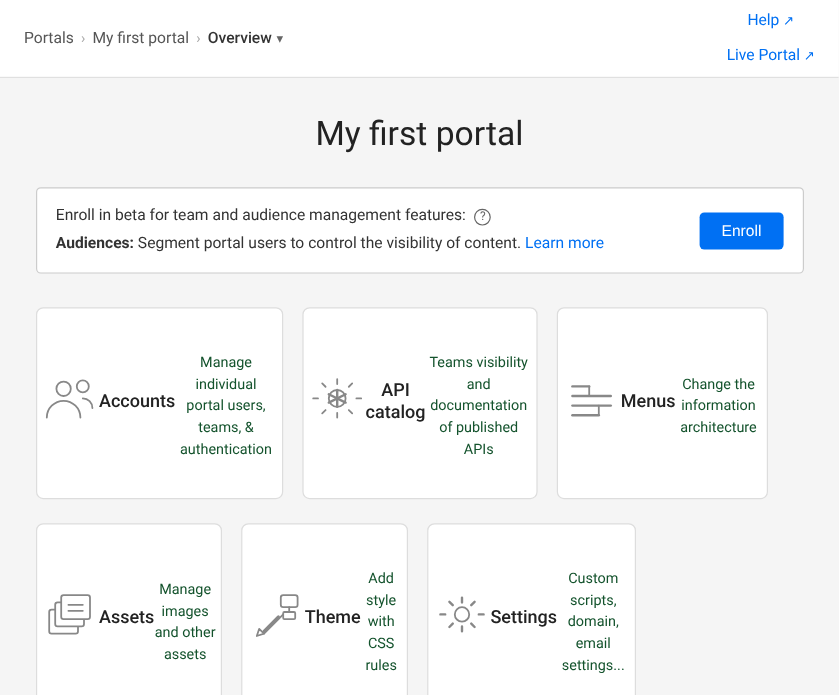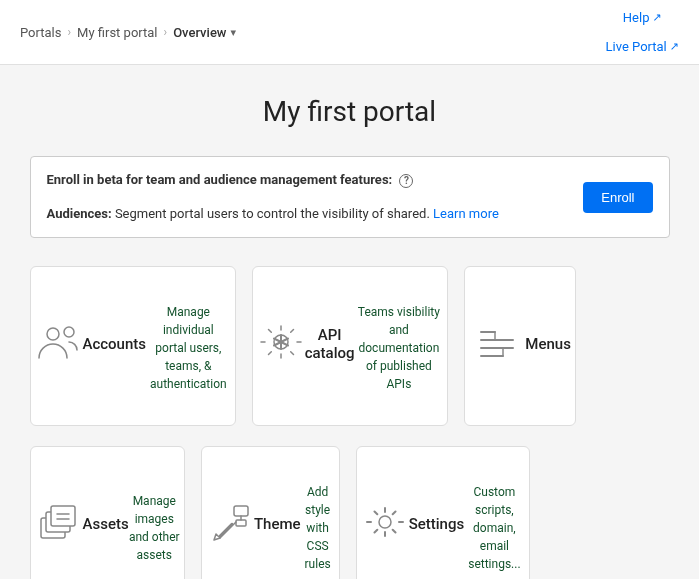--- a/index.html
+++ b/index.html
@@ -75,21 +75,21 @@
       border-radius: 4px;
       padding: 12px 16px;
       background: #fff;
       display: flex;
       align-items: flex-start;
       justify-content: space-between;
       margin-bottom: 28px;
       gap: 10px;
     }
     .beta-banner-content { flex: 1; font-size: 13px; line-height: 1.7; }
-    .beta-banner-title { font-weight: 700; margin-bottom: 12px; }
+    .beta-banner-title { font-weight: 400; margin-bottom: 2px; }
     .beta-banner-title .help-icon {
       display: inline-flex;
       width: 14px;
       height: 14px;
       border-radius: 50%;
       border: 1px solid #666;
       font-size: 10px;
       align-items: center;
       justify-content: center;
       cursor: pointer;
@@ -194,21 +194,21 @@
   <h1 class="page-title">My first portal</h1>
 
   <div class="beta-banner">
     <div class="beta-banner-content">
       <div class="beta-banner-title">
         <span>Enroll in beta for team and audience management features:</span>
         <span class="help-icon">?</span>
       </div>
       <div>
         <strong>Audiences:</strong>
-        <span> Segment portal users to control the visibility of shared.</span>
+        <span> Segment portal users to control the visibility of content.</span>
         <a href="#" class="learn-more">Learn more</a>
       </div>
     </div>
     <button class="enroll-btn">Enroll</button>
   </div>
 
   <div class="cards-grid">
 
     <div class="card">
       <div class="card-icon">
@@ -246,20 +246,21 @@
 
           <line x1="8" y1="10" x2="22" y2="10" stroke-width="2"></line>
           <line x1="8" y1="18" x2="40" y2="18" stroke-width="2"></line>
           <line x1="8" y1="26" x2="40" y2="26" stroke-width="2"></line>
           <line x1="8" y1="34" x2="30" y2="34" stroke-width="2"></line>
           <line x1="22" y1="10" x2="22" y2="18" stroke-width="1.5"></line>
           <line x1="30" y1="34" x2="30" y2="26" stroke-width="1.5"></line>
         </svg>
       </div>
       <div class="card-title">Menus</div>
+      <div class="card-desc">Change the information architecture</div>
     </div>
 
   </div>
 
   <div class="cards-grid-bottom">
 
     <div class="card">
       <div class="card-icon">
         <svg viewBox="0 0 48 40">
 

